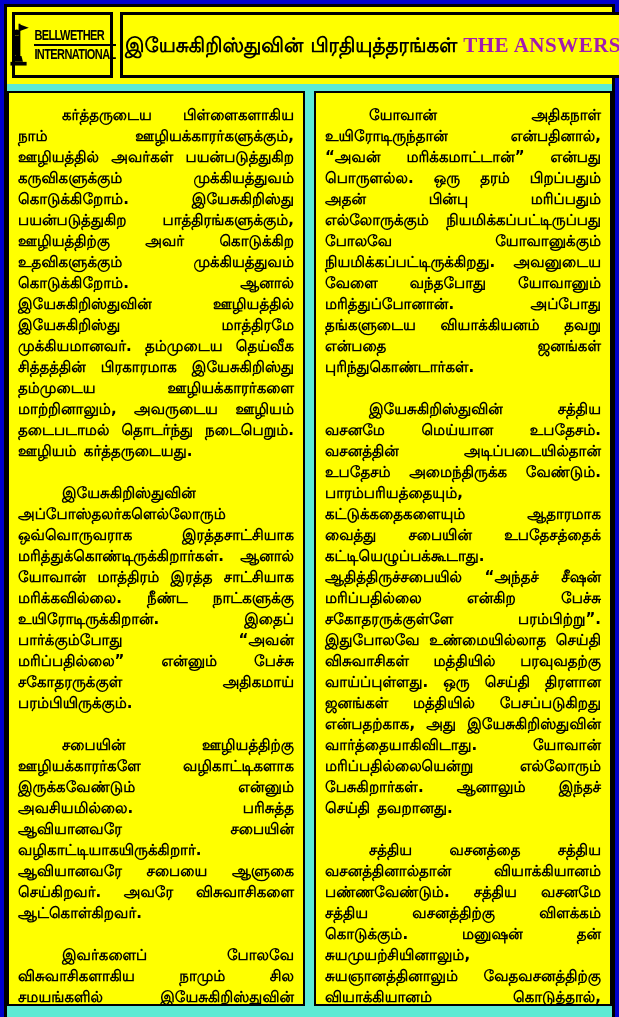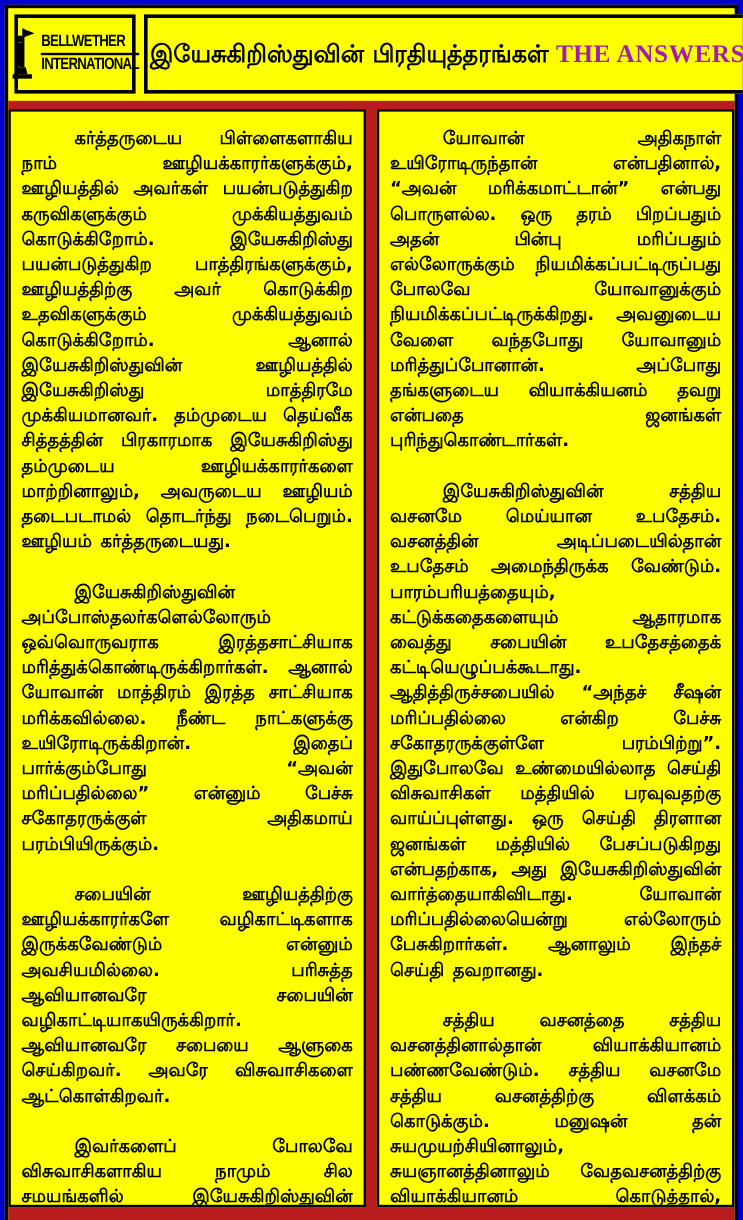--- a/index.html
+++ b/index.html
@@ -48,21 +48,21 @@
     font-size:20px;line-height:24px;color:#000;white-space:nowrap;
   }
   .title-english{
     font-family:"Liberation Serif",serif;font-weight:bold;
     font-size:21px;line-height:23px;color:#a21caf;letter-spacing:0.5px;
     white-space:nowrap;
   }
   
   .body-row{
     flex:1;display:flex;gap:9px;
-    background:#b91c1c;
+    background:#5eead4;
     padding:7px 0 11px 0;box-sizing:border-box;min-height:0;
   }
   .text-column{
     flex:1;box-sizing:border-box;
     background:#FFFF00;border:2px solid #000;
     padding:12px 9px 10px 9px;overflow:hidden;
   }
   .text-column p{
     margin:0 0 21px 0;
     font-family:"DejaVu Sans",sans-serif;font-weight:bold;

